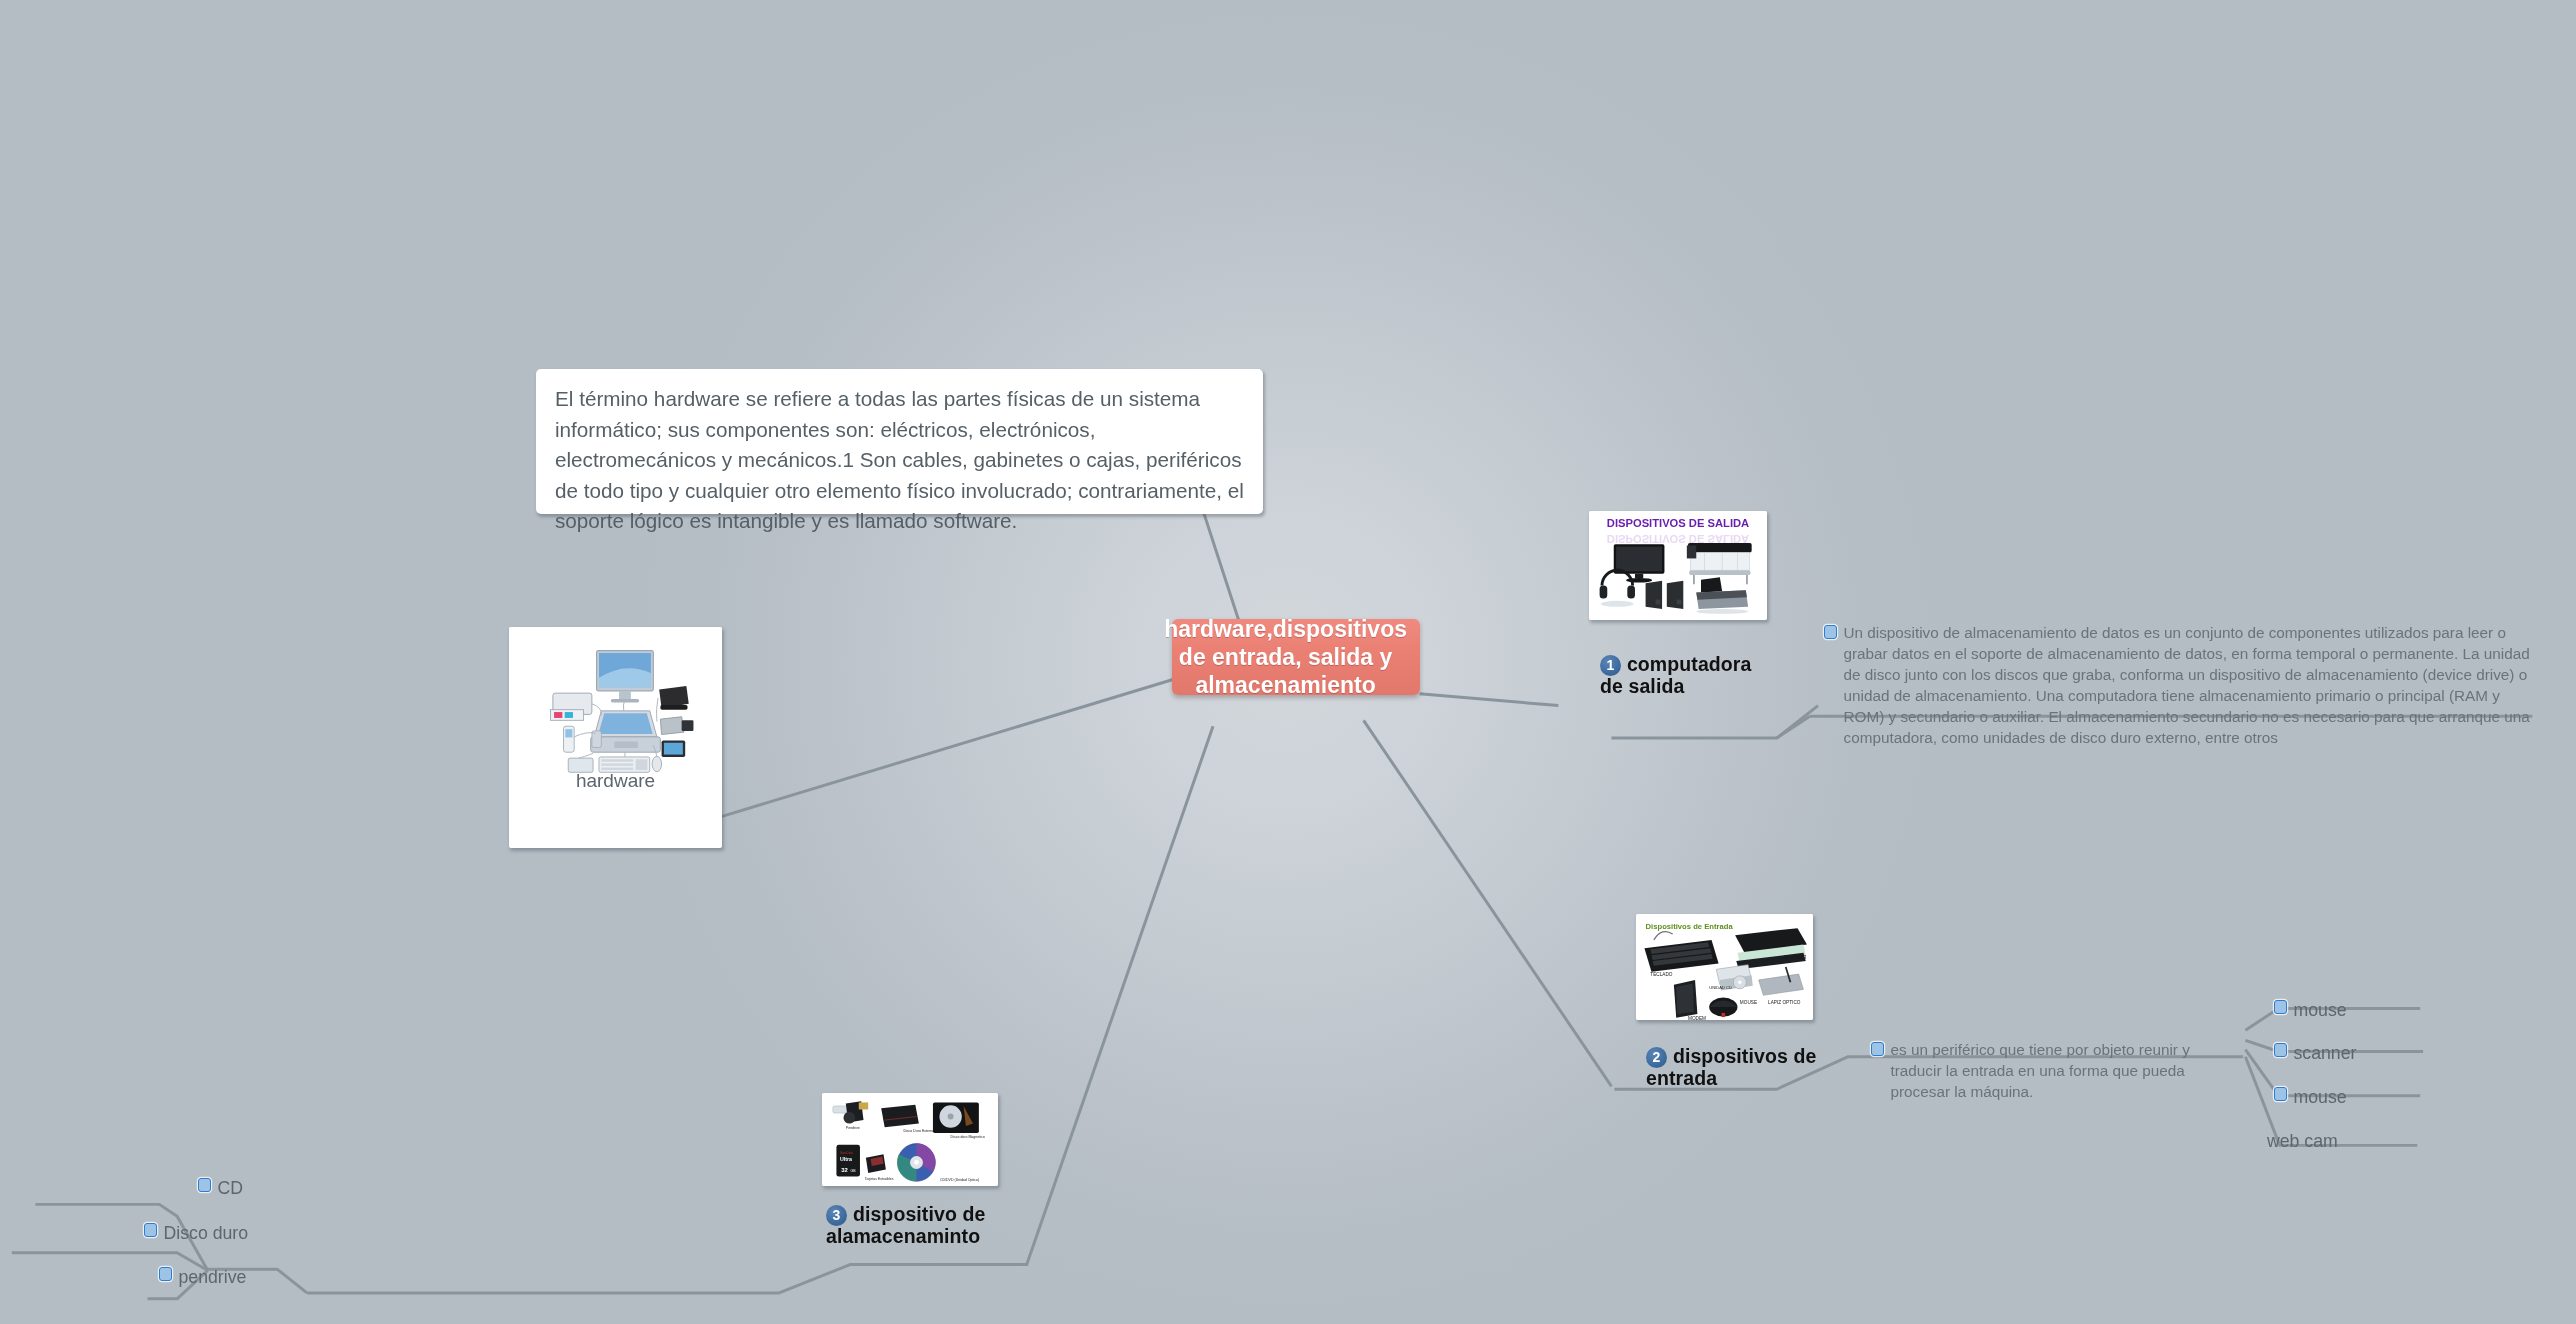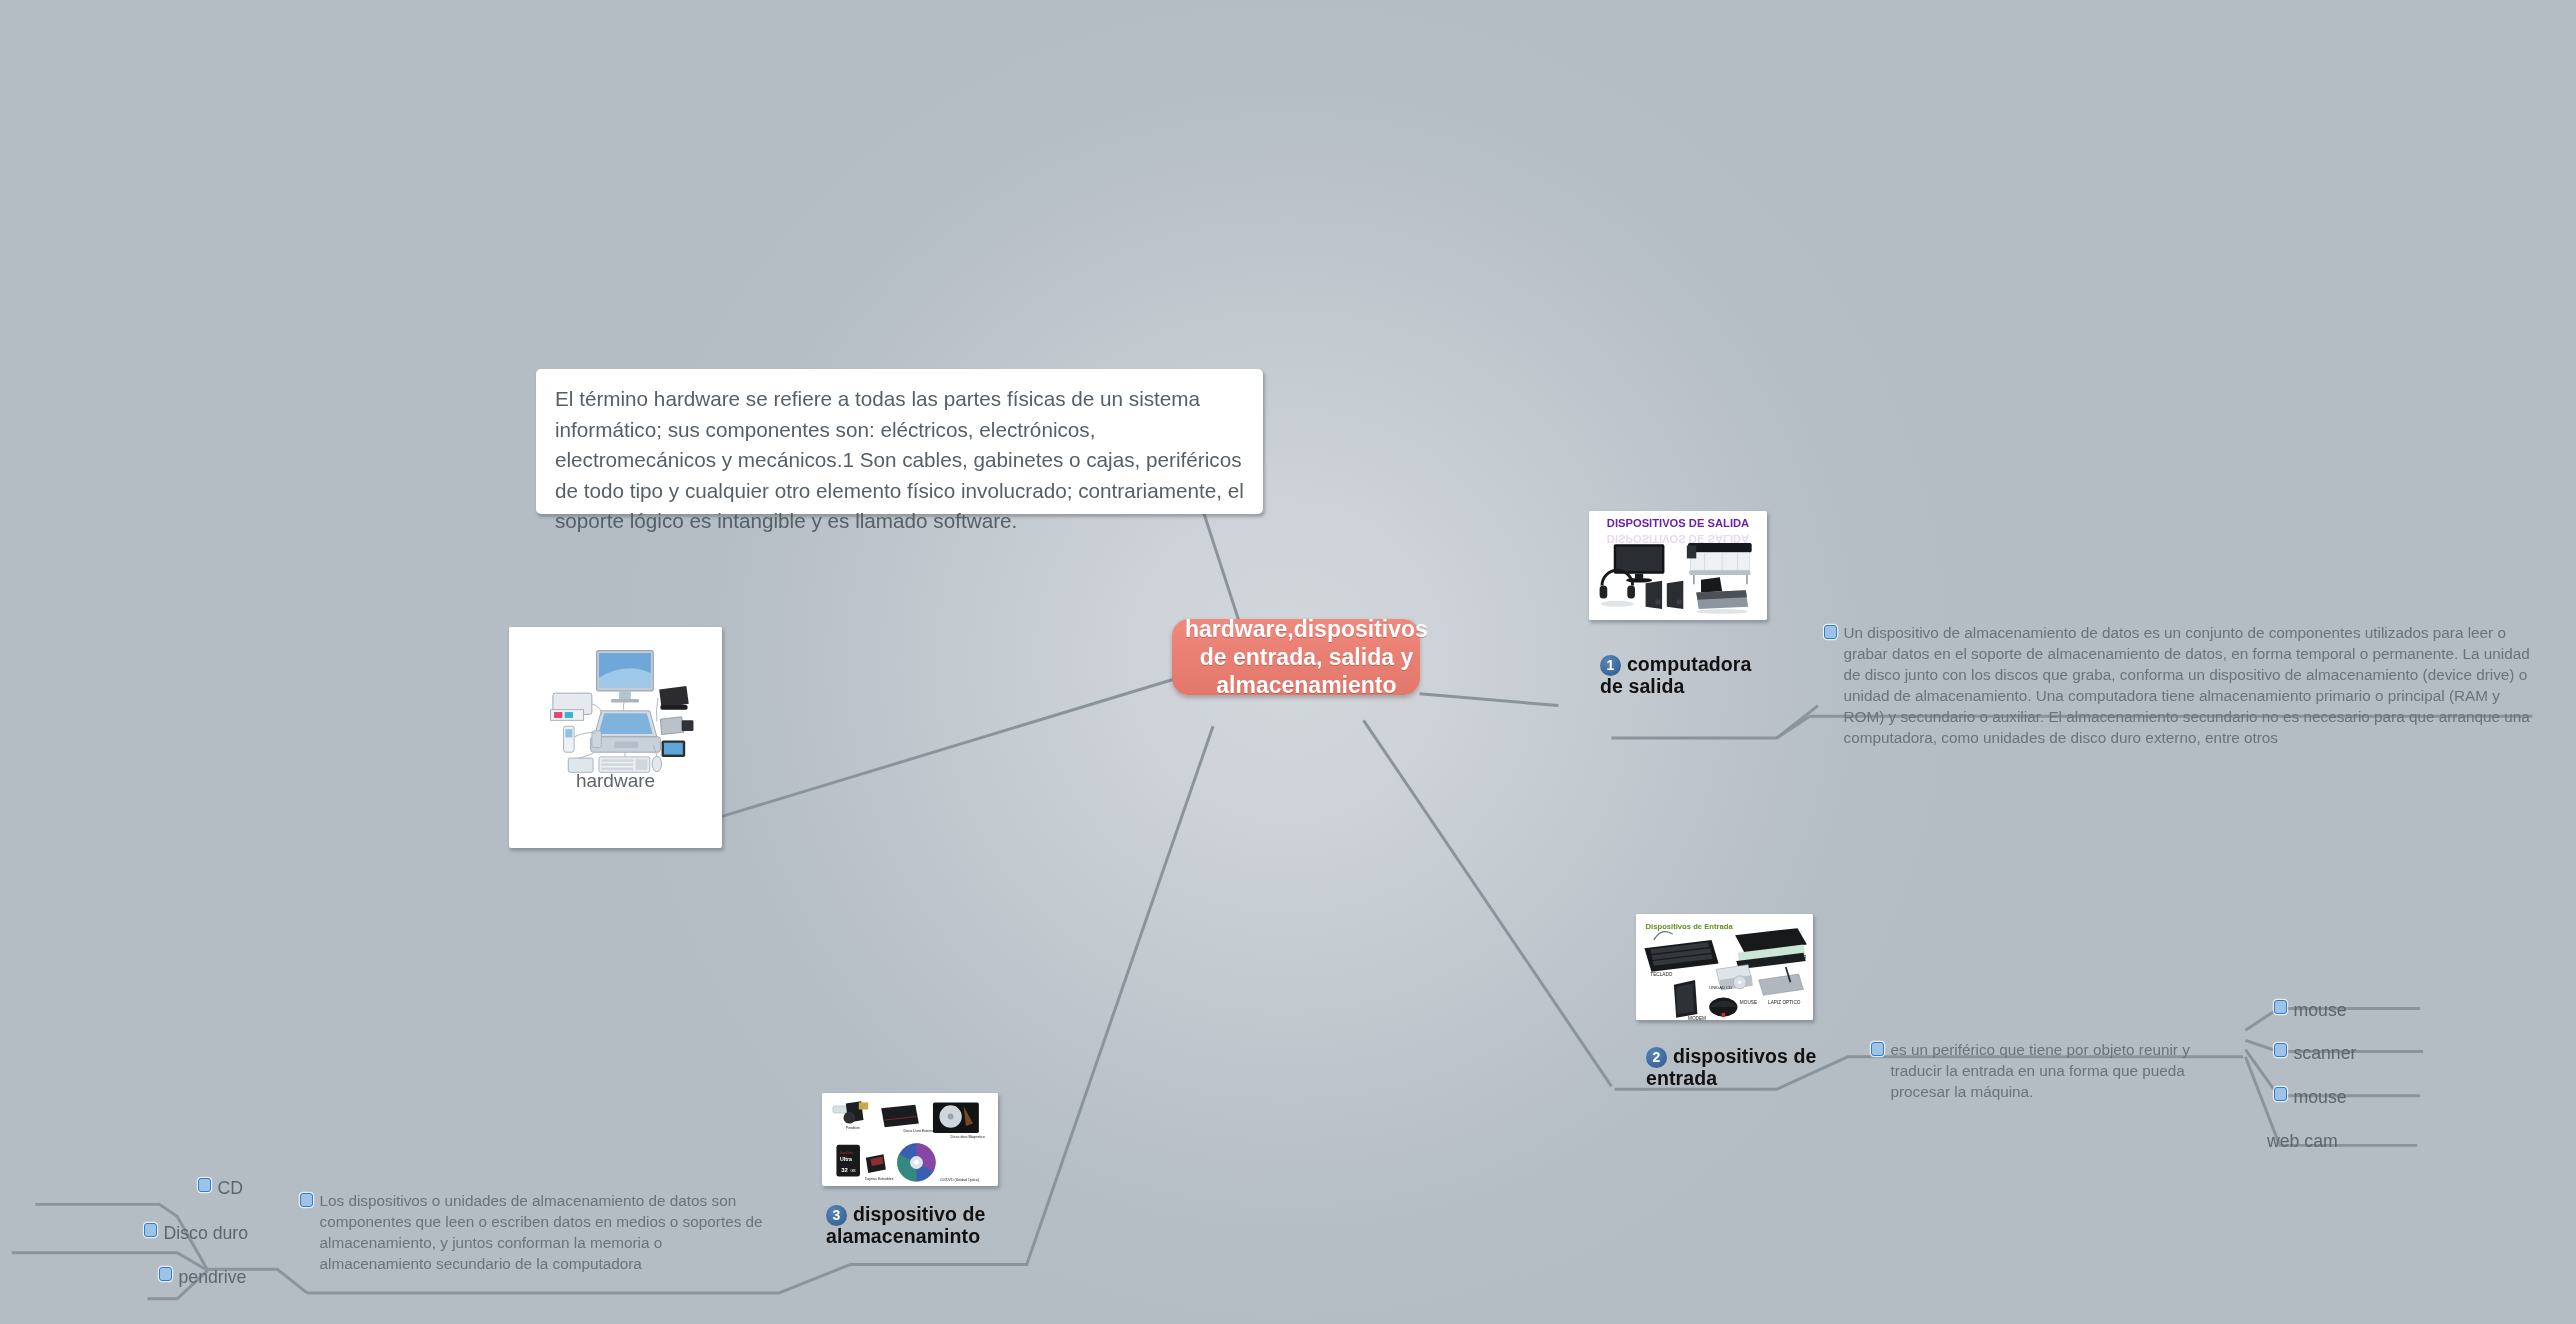--- a/index.html
+++ b/index.html
@@ -61,23 +61,23 @@
     margin-right:6.5px;margin-top:1.8px;box-sizing:border-box;
   }
   .leaf-txt{font-size:17.7px;color:#5d666e;line-height:1.38;white-space:nowrap;}
   .para{position:absolute;display:flex;align-items:flex-start;}
   .para .leaf-txt{white-space:normal;font-size:15.3px;line-height:1.37;color:#6a737b;}
 
   
   .central{
     position:absolute;
     background:linear-gradient(180deg,#ef8a7f 0%,#ea7f73 45%,#e2776b 100%);
-    border-radius:17px;
+    border-radius:6px;
     box-shadow:0 2.4px 4.1px rgba(70,40,40,.28);
-    display:flex;align-items:center;justify-content:flex-start;
+    display:flex;align-items:center;justify-content:flex-end;
     box-sizing:border-box;
   }
   .central span{
     color:#fff;font-weight:bold;font-size:23px;line-height:1.22;text-align:center;
     text-shadow:0 0.6px 0.6px rgba(120,50,45,.35);
   }
 </style>
 </head>
 <body>
 
@@ -328,24 +328,20 @@
       <path d="M160 150 a32 32 0 0 1 -30 -46 L160 118Z" fill="#2fa06a" opacity=".65"></path>
       <circle cx="160" cy="118" r="11" fill="#dfe4e9"></circle>
       <circle cx="160" cy="118" r="4" fill="#fff"></circle>
       <text x="200" y="150" font-family="Liberation Sans, sans-serif" font-size="6" fill="#1a1a1a">CD/DVD (Unidad Optica)</text>
     </svg>
   </div>
   <div class="node nlabel" style="left:826px;top:1204px;width:195px;font-size:19.5px;">
     <span class="badge">3</span><span>dispositivo de alamacenaminto</span>
   </div>
 
-  <div class="para" style="left:300px;top:1191px;width:472px;">
-    <span class="cbx"></span>
-    <span class="leaf-txt">Los dispositivos o unidades de almacenamiento de datos son componentes que leen o escriben datos en medios o soportes de almacenamiento, y juntos conforman la memoria o almacenamiento secundario de la computadora</span>
-  </div>
 
   <div class="leaf" style="left:198px;top:1176px;">
     <span class="cbx"></span>
     <span class="leaf-txt">CD</span>
   </div>
   <div class="leaf" style="left:144px;top:1221px;">
     <span class="cbx"></span>
     <span class="leaf-txt">Disco duro</span>
   </div>
   <div class="leaf" style="left:159px;top:1265px;">

